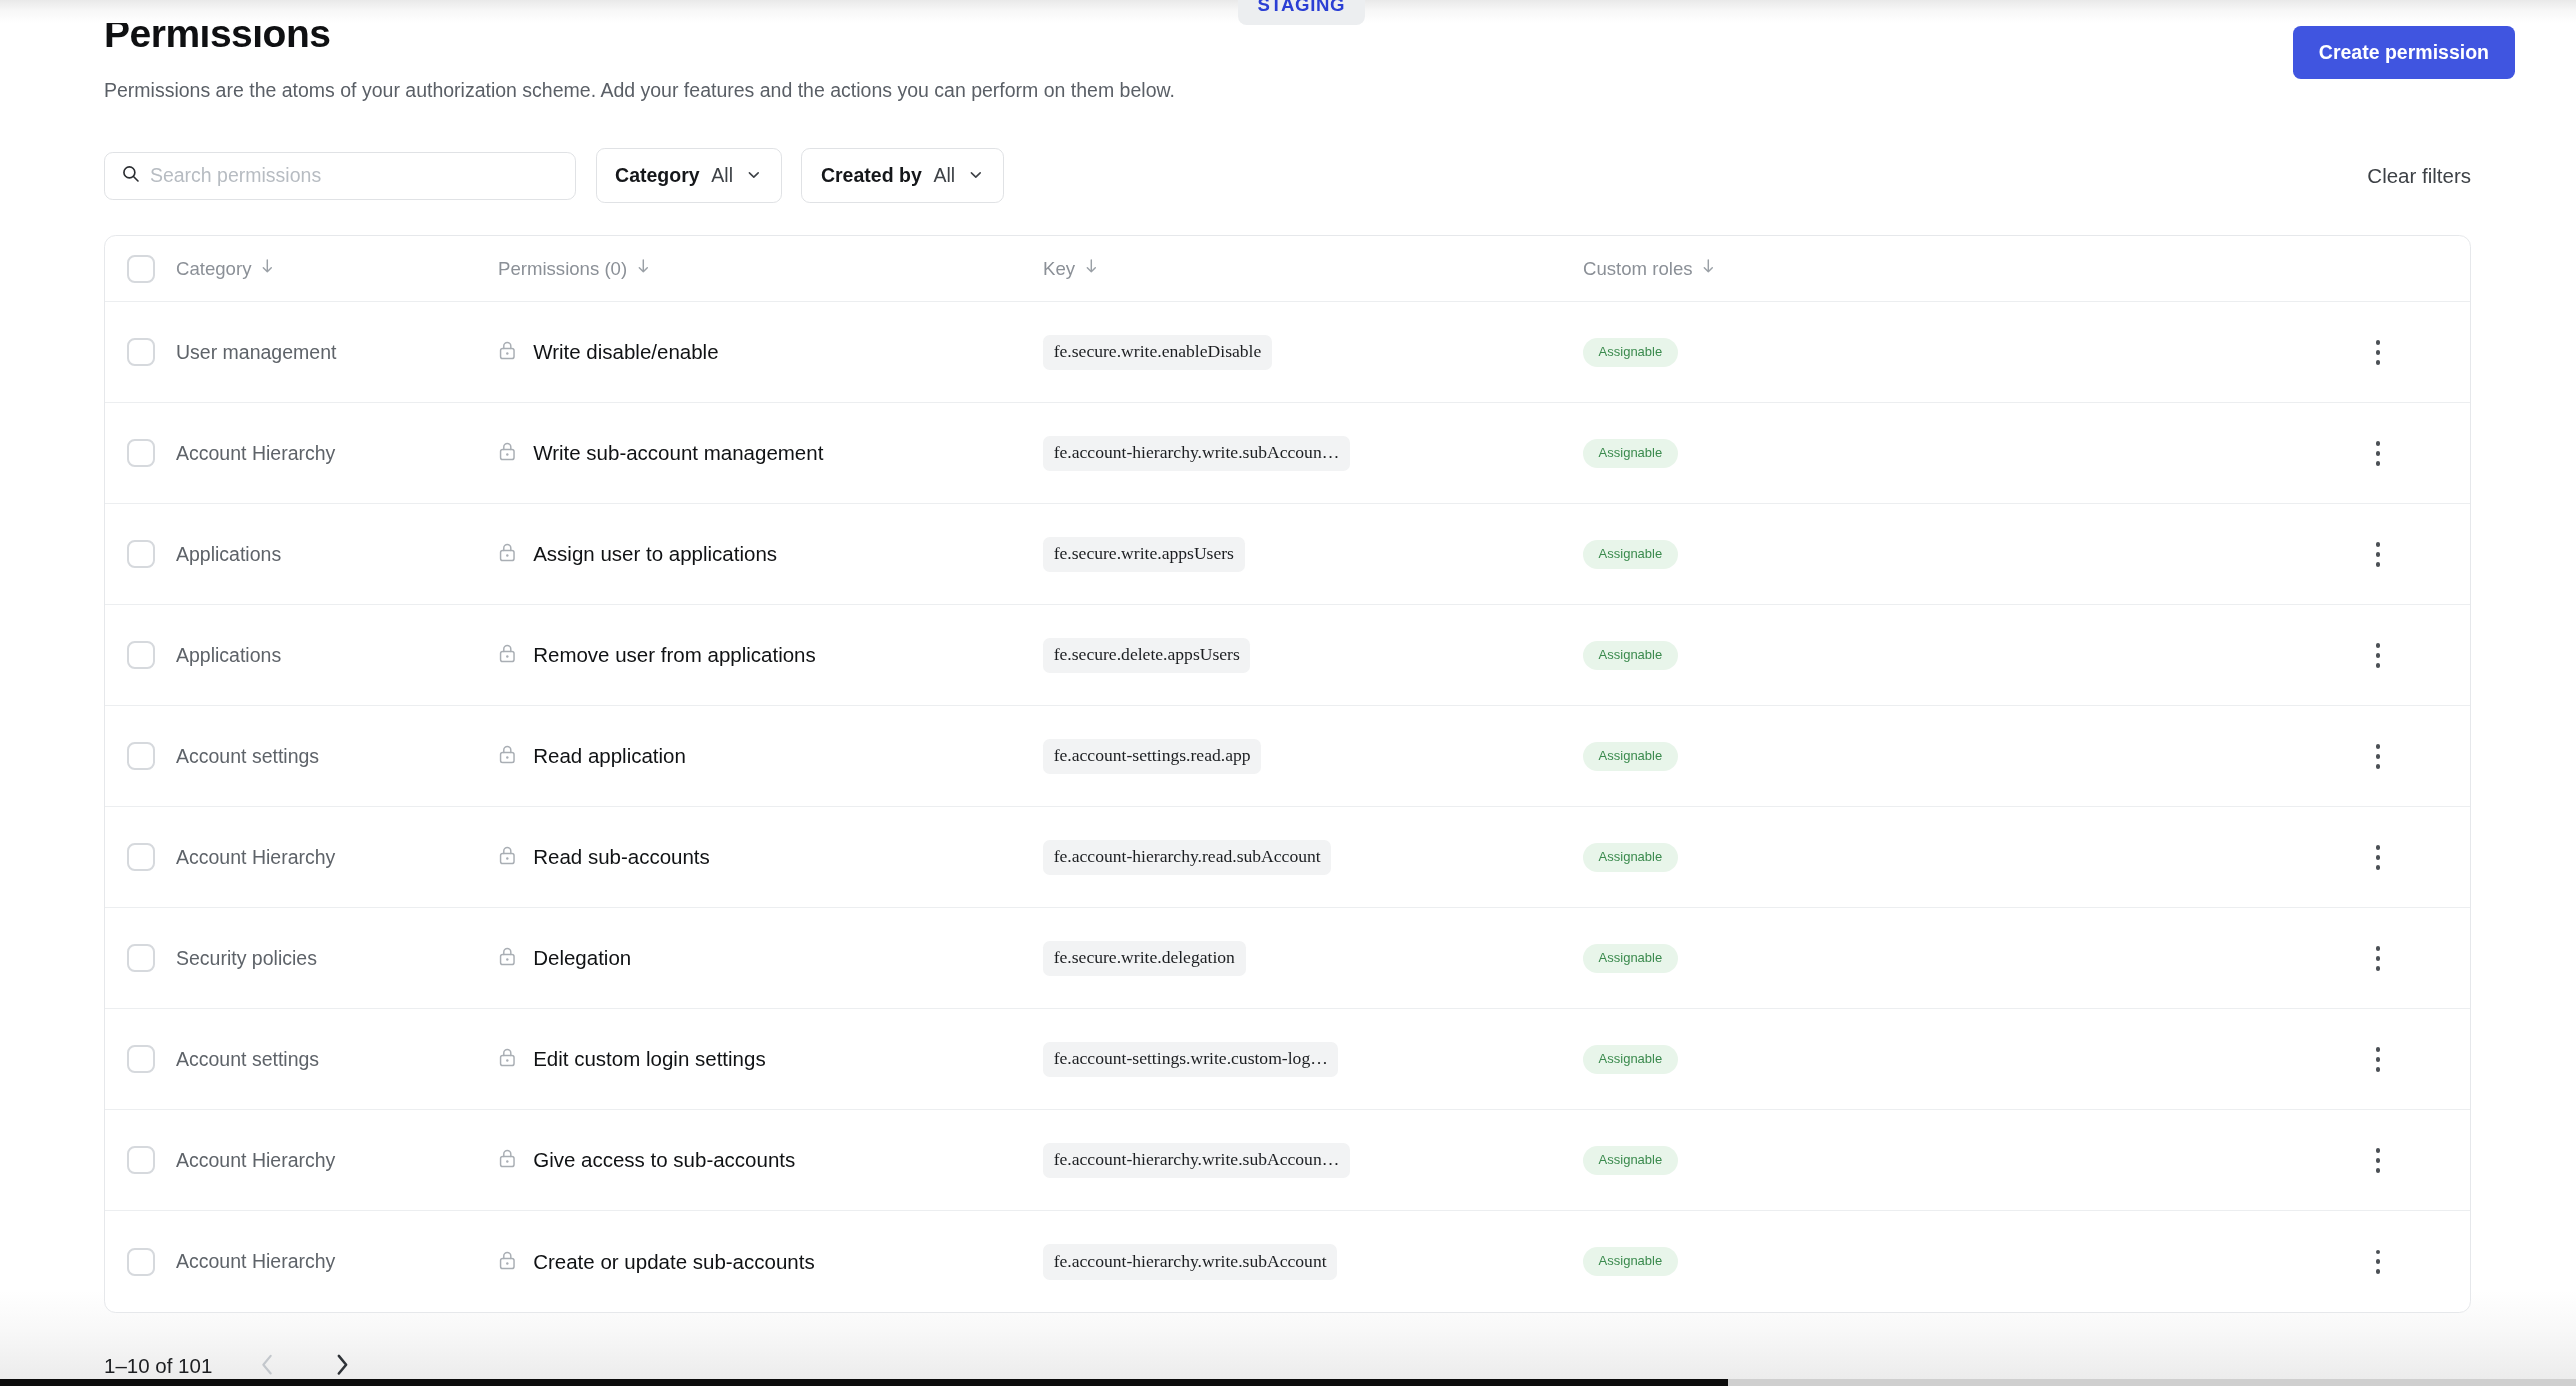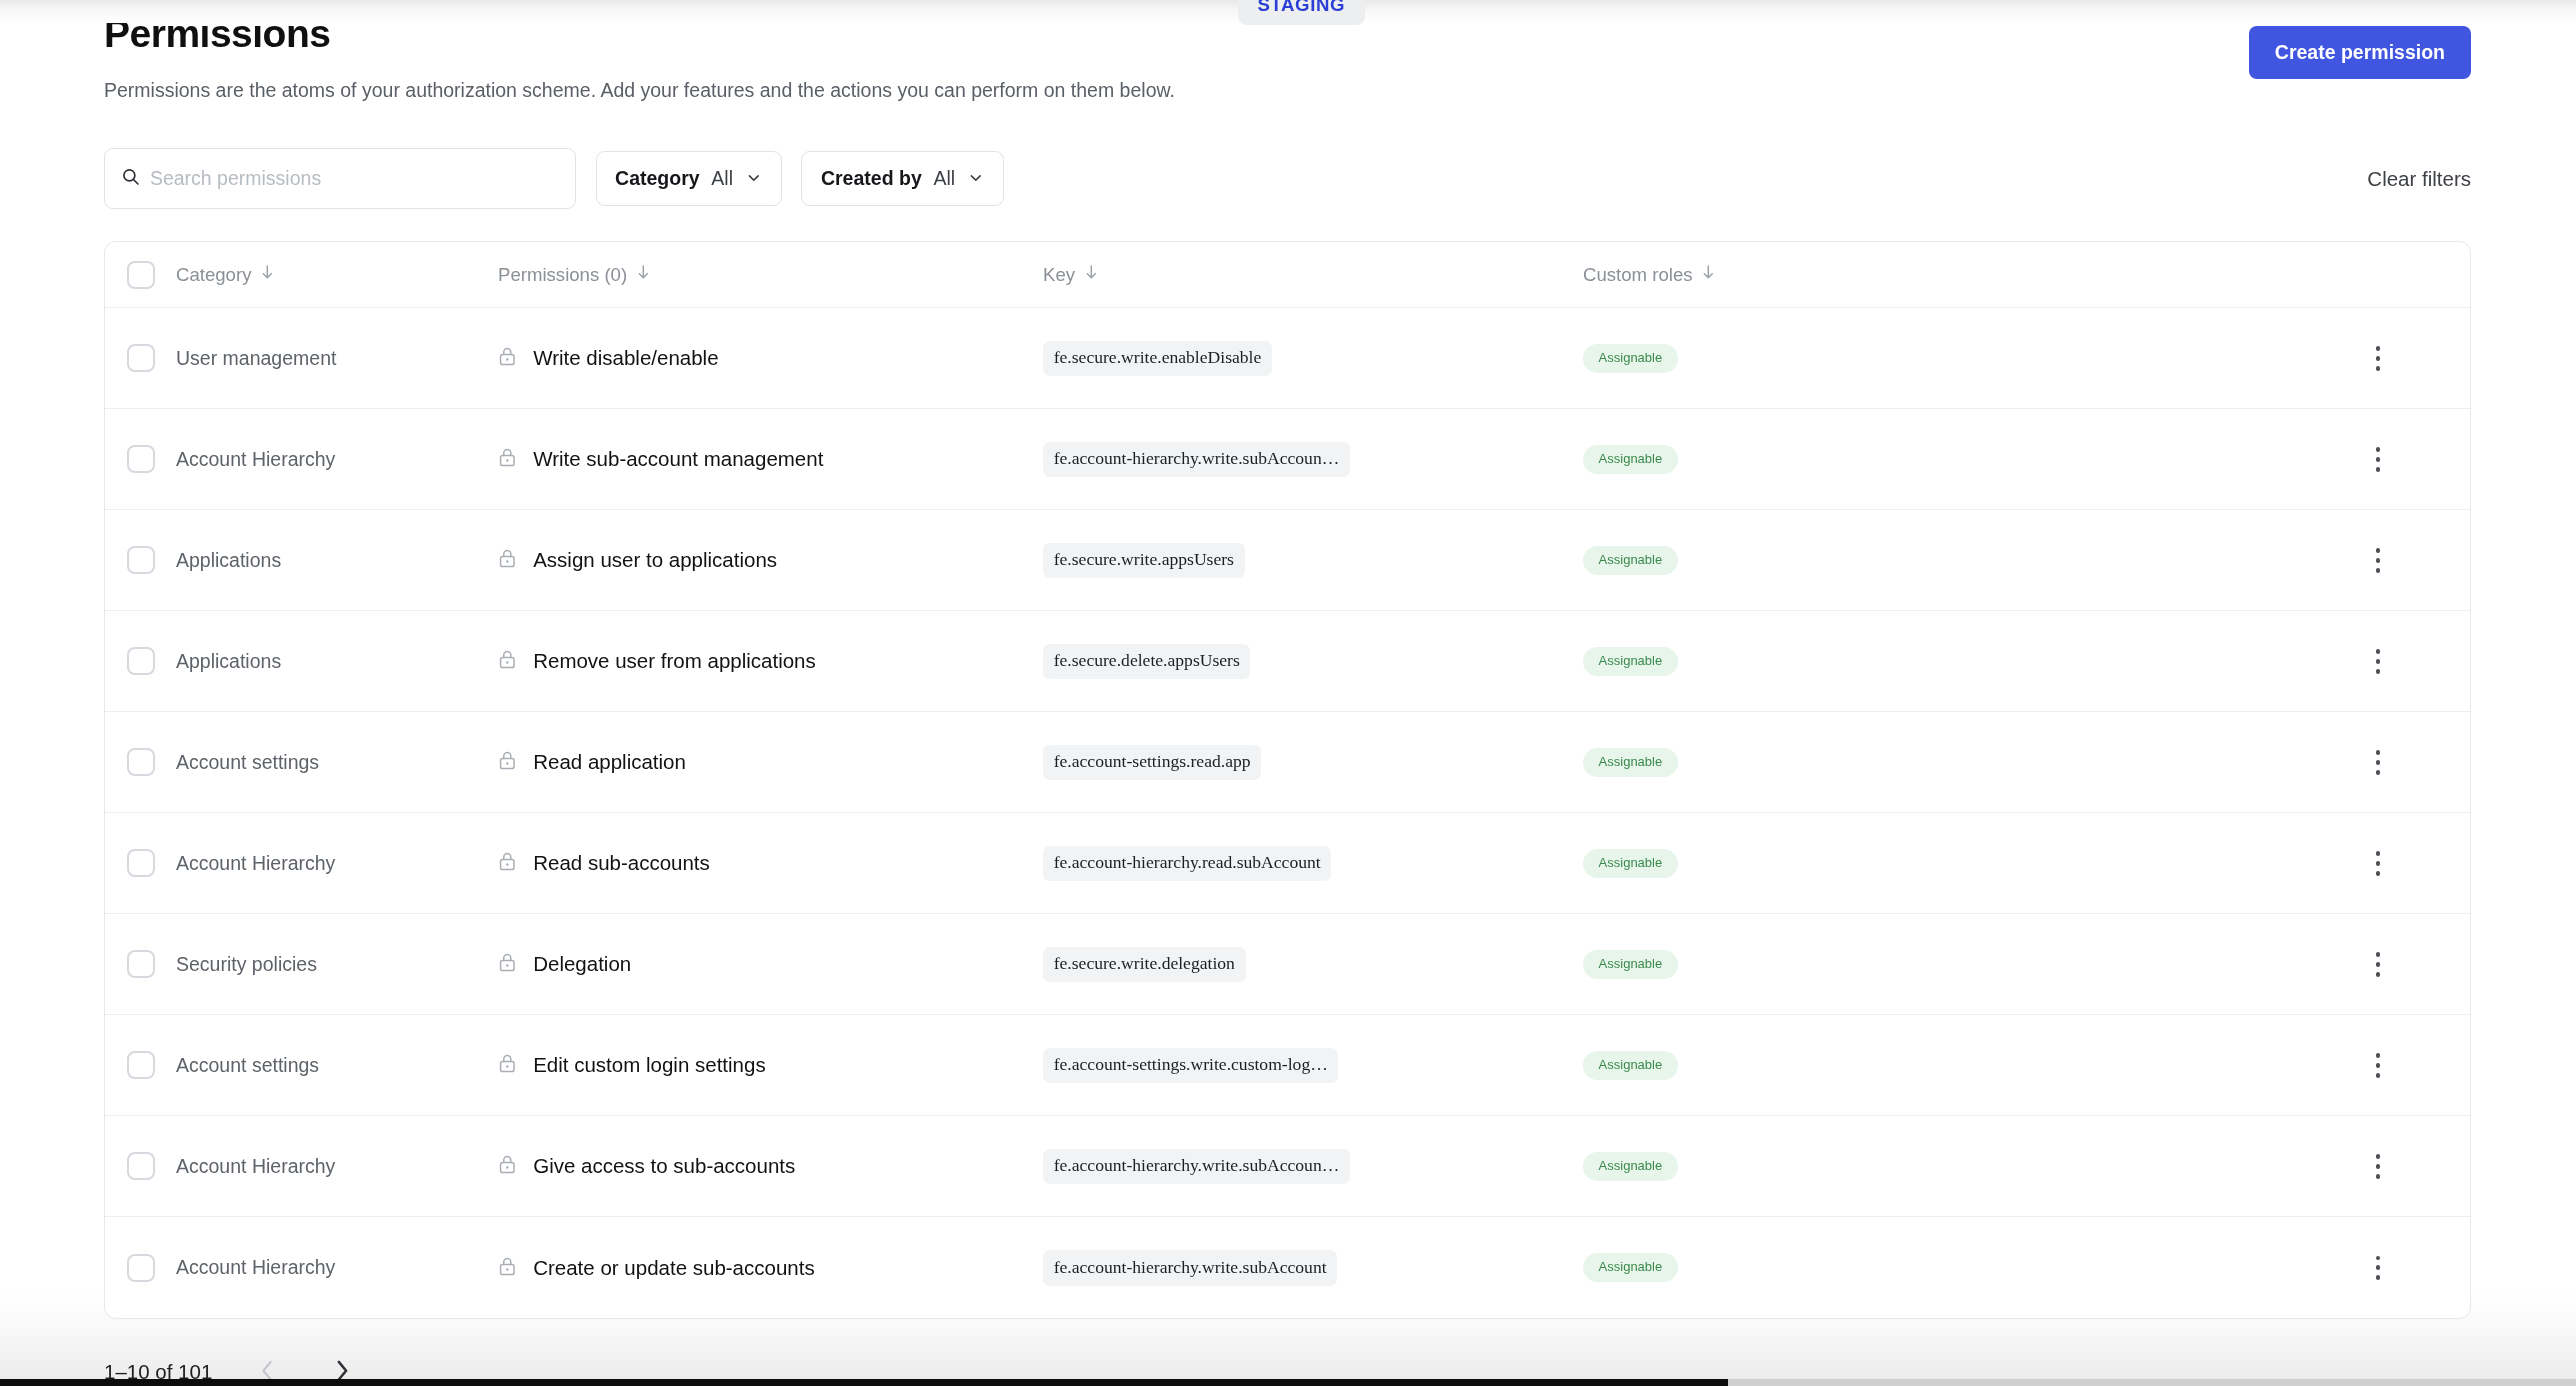--- a/index.html
+++ b/index.html
@@ -60,21 +60,21 @@
     padding: 0 0 0 104px;
     z-index: 2;
   }
 
   
   .header-row {
     display: flex;
     align-items: flex-start;
     justify-content: space-between;
     padding-top: 11.7px;
-    padding-right: 105px;
+    padding-right: 61px;
   }
   .page-title {
     font-size: 39px;
     font-weight: 700;
     letter-spacing: -0.5px;
     color: #0f1012;
     line-height: 1.15;
   }
   .page-subtitle {
     margin-top: 20.5px;
@@ -98,21 +98,21 @@
 
   
   .filter-bar {
     display: flex;
     align-items: center;
     margin-top: 44px;
     padding-right: 105px;
   }
   .search-box {
     width: 472px;
-    height: 61px;
+    height: 48px;
     border: 1px solid #e0e2e5;
     border-radius: 8.8px;
     display: flex;
     align-items: center;
     padding: 0 15.6px;
     background: #fff;
   }
   .search-box svg { flex: 0 0 auto; margin-right: 9.8px; }
   .search-input {
     border: none;

